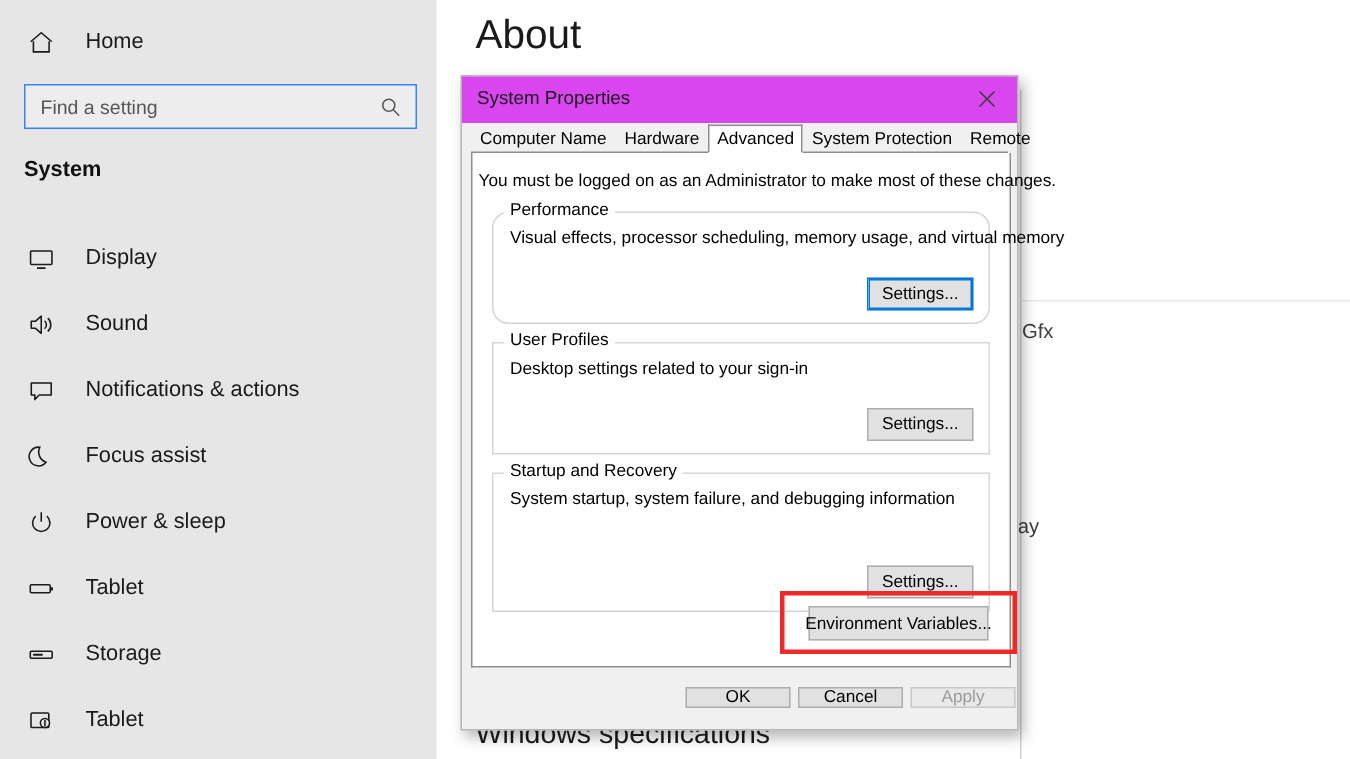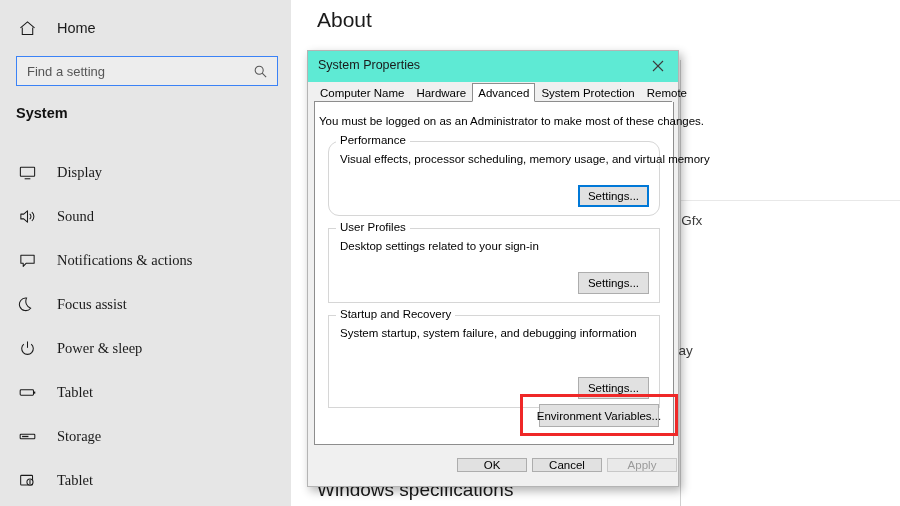--- a/index.html
+++ b/index.html
@@ -35,36 +35,36 @@
     flex: 1; padding-left: 10px;
     font-size: 13px; color: #565656;
   }
   .search-ico { padding-right: 9px; display: flex; align-items: center; }
 
   .sys-head {
     position: absolute; left: 16px; top: 105px;
     font-size: 14.5px; font-weight: bold; color: #111;
   }
 
-  .nav { position: absolute; left: 0; top: 150px; width: 291px; font-family: Liberation Serif, serif; }
+  .nav { position: absolute; left: 0; top: 150px; width: 291px; }
   .nav-item {
     display: flex; align-items: center;
     height: 44px; padding-left: 16px; gap: 19px;
   }
   .nav-ico {
     width: 22px; height: 22px;
     display: flex; align-items: center; justify-content: center;
     flex: 0 0 22px;
   }
   .nav-label { font-size: 14.5px; color: #1a1a1a; white-space: nowrap; }
 
   
   .page-title {
     position: absolute; left: 317px; top: 8px;
-    font-size: 21px; color: #1a1a1a; font-weight: normal;
+    font-size: 27px; color: #1a1a1a; font-weight: normal;
   }
   .bg-frag {
     position: absolute;
     font-size: 13.5px; color: #3d3d3d;
     white-space: nowrap;
   }
   .bg-frag-gfx { left: 670px; top: 213px; }
   .bg-frag-play { left: 668px; top: 343px; }
   .win-spec {
     position: absolute; left: 317px; top: 479px;
@@ -77,21 +77,21 @@
   
   .dialog {
     position: absolute; left: 307px; top: 50px;
     width: 372px; height: 437px;
     background: #f0f0f0;
     border: 1px solid #b4b4b4;
     box-shadow: 3px 4px 9px rgba(0,0,0,0.30);
     font-family: "Liberation Sans", sans-serif;
   }
   .titlebar {
-    position: relative; height: 31px; background: #5eead4;
+    position: relative; height: 31px; background: #d946ef;
   }
   .dlg-title {
     position: absolute; left: 10px; top: 7px;
     font-size: 12.5px; color: #1a1a1a;
   }
   .close-btn {
     position: absolute; right: 0; top: 0;
     width: 40px; height: 29px;
     display: flex; align-items: center; justify-content: center;
   }

